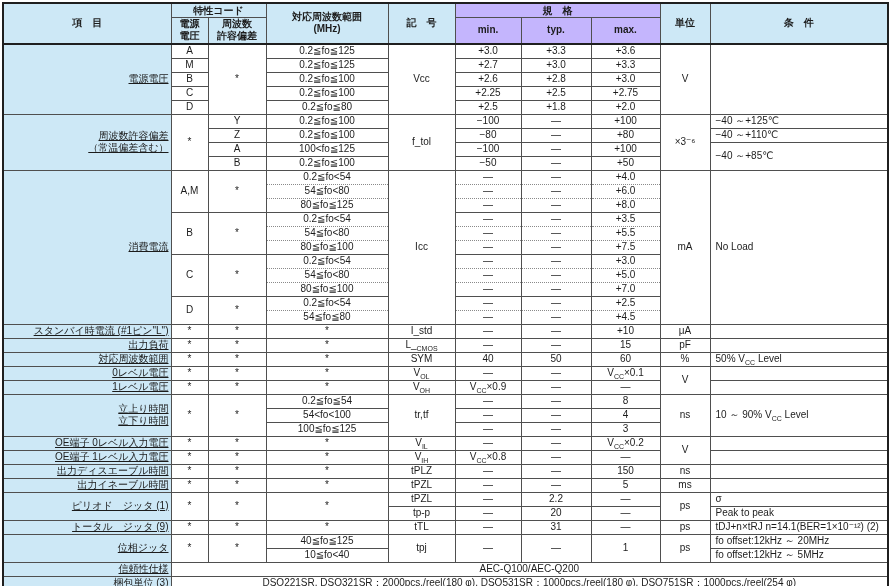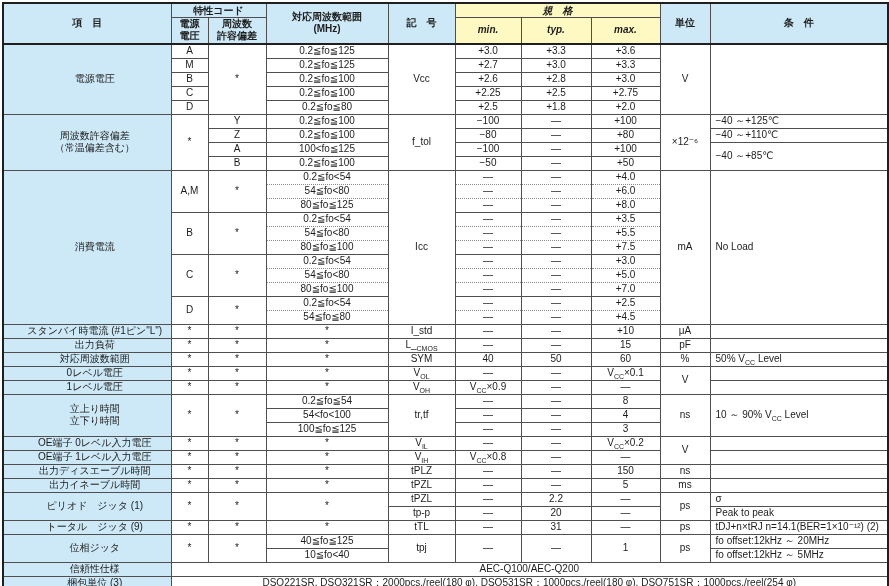--- a/index.html
+++ b/index.html
@@ -4,22 +4,22 @@
 <style>
   html,body{margin:0;padding:0;background:#ffffff;}
   body{width:889px;height:586px;font-family:"Liberation Sans","DejaVu Sans",sans-serif;color:#1c1c1c;}
   table.spec{border-collapse:collapse;table-layout:fixed;width:885px;margin:2px 2px;border:2px solid #1f1f1f;}
   td{border:1px solid #4f4f4f;font-size:10px;text-align:center;vertical-align:middle;
      padding:0 2px;height:13px;line-height:12px;overflow:hidden;}
   tr{height:14px;}
   tr.h1{height:13px;}
   tr.h2{height:26px;}
   .hd{background:#cde8f6;font-weight:bold;}
-  .hw{background:#fef9c3;font-weight:bold;font-style:italic;}
-  .item{background:#cde8f6;text-align:center;padding-left:17px;}
+  .hw{background:#c4b5fd;font-weight:bold;}
+  .item{background:#cde8f6;text-align:right;padding-left:17px;text-decoration:underline;}
   .cond{text-align:left;padding-left:5px;}
   .pre{white-space:pre-line;}
   .h2 td{border-bottom:2px solid #1f1f1f;}
   .rs2{border-bottom:2px solid #1f1f1f;}
   .db{border-bottom:1px dotted #8a8a8a;margin-left:16px;}
   .dt{border-top:1px dotted #8a8a8a;}
   sub{font-size:7px;line-height:0;}
 </style>
 </head>
 <body>
@@ -103,21 +103,21 @@
   <tr>
     <td class="item pre" rowspan="4">周波数許容偏差
 （常温偏差含む）</td>
     <td rowspan="4">*</td>
     <td>Y</td>
     <td>0.2≦fo≦100</td>
     <td rowspan="4">f_tol</td>
     <td>−100</td>
     <td>—</td>
     <td>+100</td>
-    <td rowspan="4">×12⁻⁶</td>
+    <td rowspan="4">×3⁻⁶</td>
     <td class="cond">−40 ～+125℃</td>
   </tr>
   <tr>
     <td>Z</td>
     <td>0.2≦fo≦100</td>
     <td>−80</td>
     <td>—</td>
     <td>+80</td>
     <td class="cond">−40 ～+110℃</td>
   </tr>

